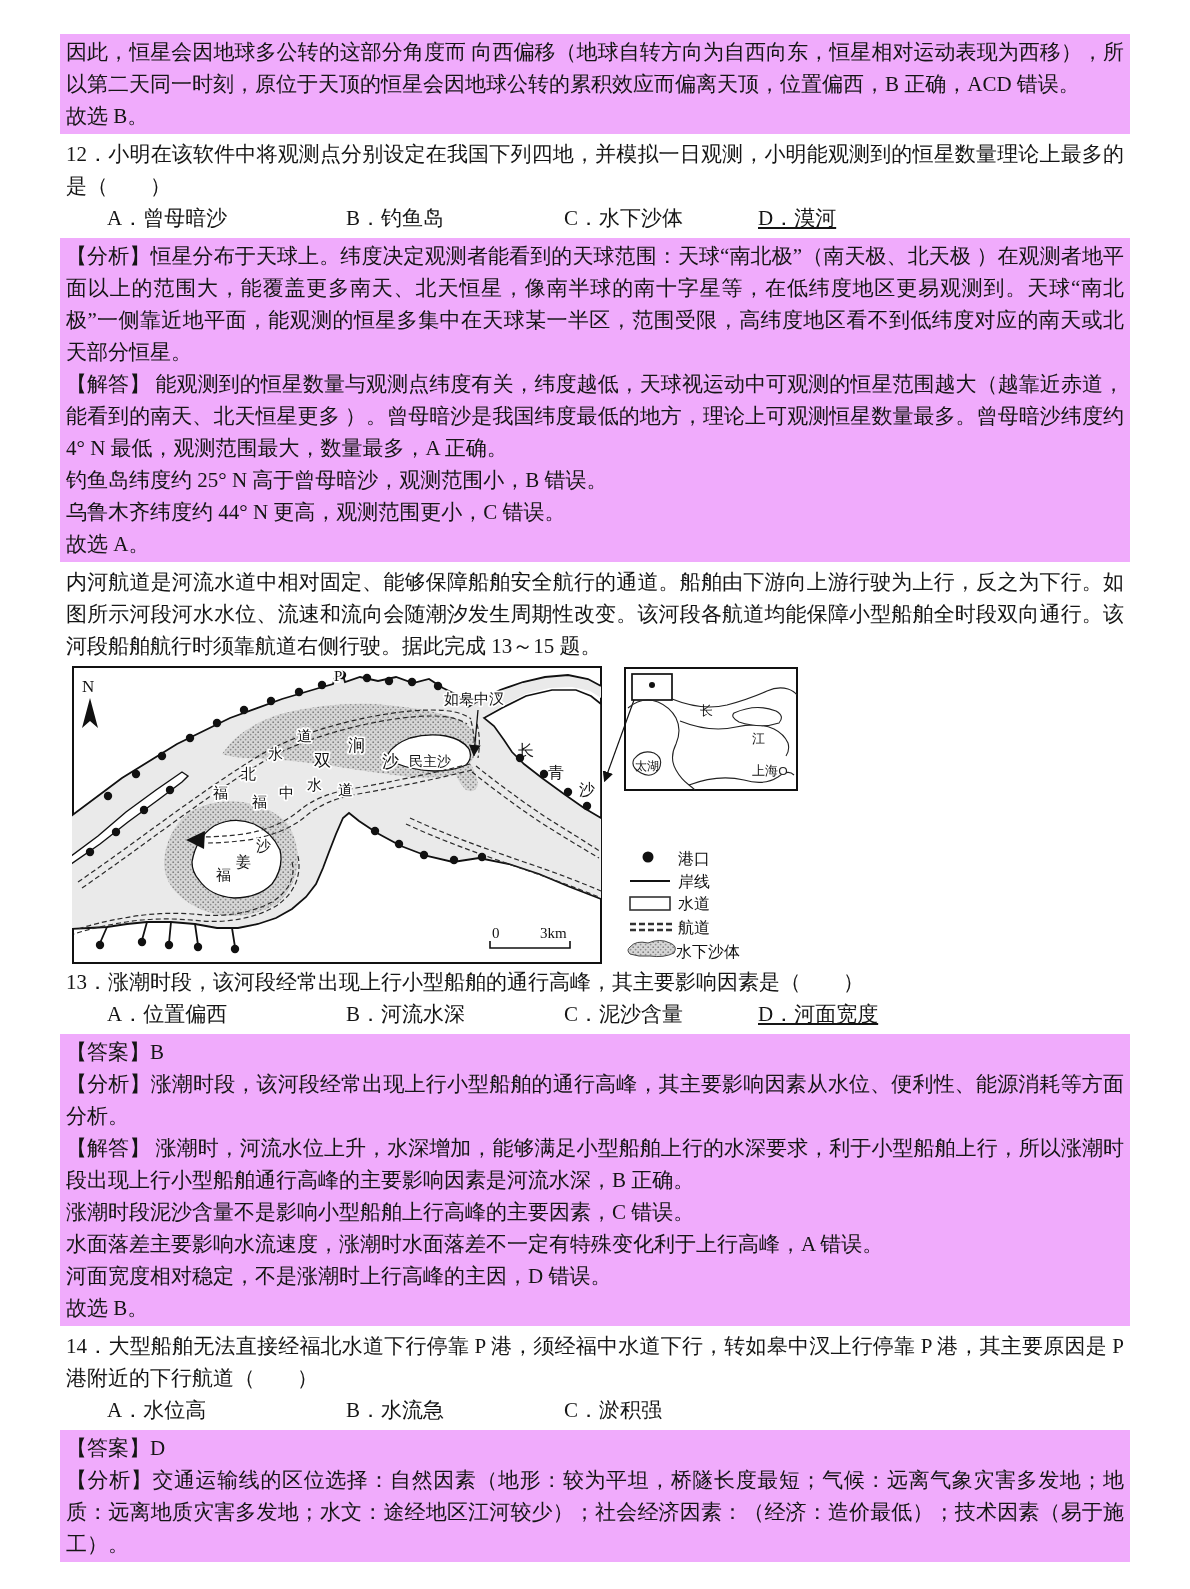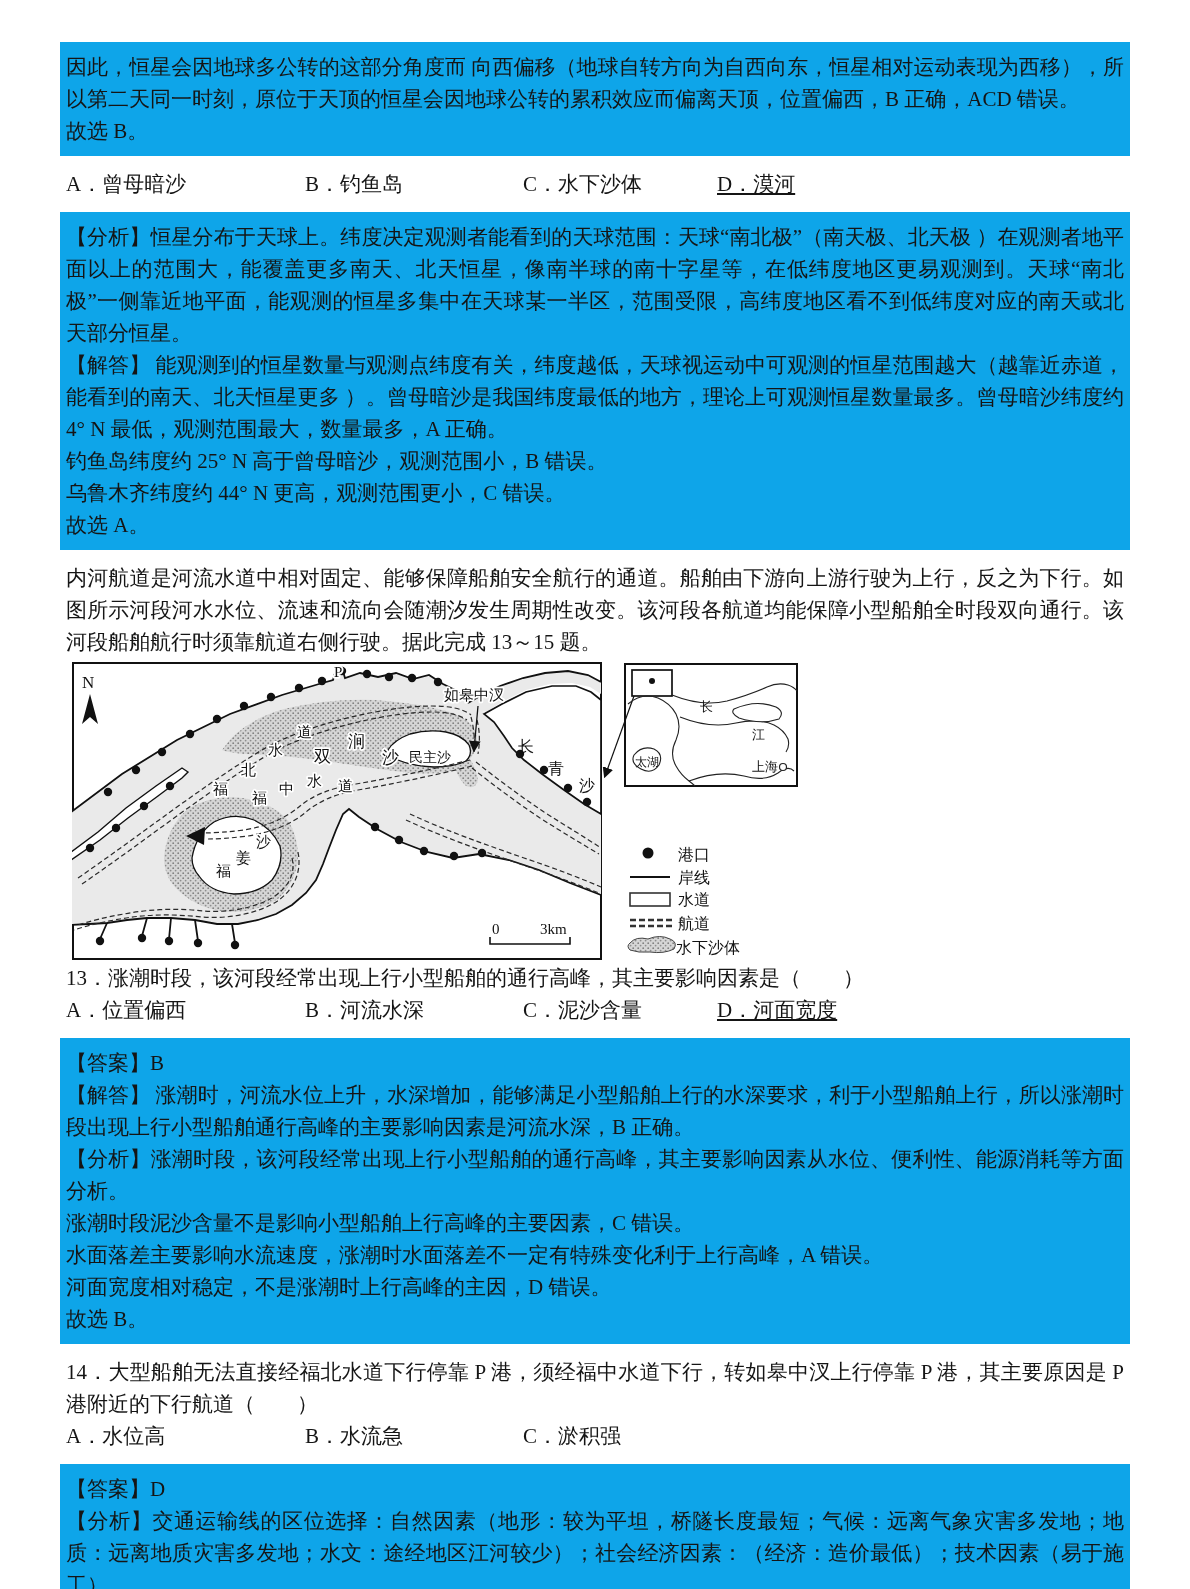--- a/index.html
+++ b/index.html
@@ -3,40 +3,41 @@
 <meta charset="utf-8">
 <style>
   html,body{margin:0;padding:0;}
   body{
     width:1190px;height:1589px;overflow:hidden;background:#ffffff;
     font-family:"Liberation Serif","DejaVu Serif",serif;
     font-size:21px;line-height:32px;color:#151515;
   }
   .content{padding:30px 66px 0 66px;}
   p{margin:0;text-align:justify;text-justify:inter-ideograph;}
-  .hl{background:#0ea5e9;margin:12px -6px;padding:9px 6px;}
-  .opts{display:flex;}
+  .hl{background:#f0abfc;margin:4px -6px;padding:2px 6px;}
+  .opts{display:flex;margin-left:41px;}
   .opts .o1{width:239px;}
   .opts .o2{width:218px;}
   .opts .o3{width:194px;}
   .opts .o4{flex:1;text-decoration:underline;}
   .figwrap{margin:4px 0 2px 6px;width:728px;height:298px;}
   svg text{font-family:"Liberation Serif","DejaVu Serif",serif;fill:#111;}
   .halo{paint-order:stroke;stroke:#ffffff;stroke-width:3.5px;stroke-linejoin:round;}
 </style>
 </head>
 <body>
 
 <div class="content">
 
   <div class="hl">
     <p>因此，恒星会因地球多公转的这部分角度而 向西偏移（地球自转方向为自西向东，恒星相对运动表现为西移），所以第二天同一时刻，原位于天顶的恒星会因地球公转的累积效应而偏离天顶，位置偏西，B 正确，ACD 错误。</p>
     <p>故选 B。</p>
   </div>
 
+  <p>12．小明在该软件中将观测点分别设定在我国下列四地，并模拟一日观测，小明能观测到的恒星数量理论上最多的是（　　）</p>
   <div class="opts">
     <span class="o1">A．曾母暗沙</span>
     <span class="o2">B．钓鱼岛</span>
     <span class="o3">C．水下沙体</span>
     <span class="o4">D．漠河</span>
   </div>
 
   <div class="hl">
     <p>【分析】恒星分布于天球上。纬度决定观测者能看到的天球范围：天球“南北极”（南天极、北天极 ）在观测者地平面以上的范围大，能覆盖更多南天、北天恒星，像南半球的南十字星等，在低纬度地区更易观测到。天球“南北极”一侧靠近地平面，能观测的恒星多集中在天球某一半区，范围受限，高纬度地区看不到低纬度对应的南天或北天部分恒星。</p>
     <p>【解答】 能观测到的恒星数量与观测点纬度有关，纬度越低，天球视运动中可观测的恒星范围越大（越靠近赤道，能看到的南天、北天恒星更多 ）。曾母暗沙是我国纬度最低的地方，理论上可观测恒星数量最多。曾母暗沙纬度约 4° N 最低，观测范围最大，数量最多，A 正确。</p>
@@ -209,22 +210,22 @@
   <p>13．涨潮时段，该河段经常出现上行小型船舶的通行高峰，其主要影响因素是（　　）</p>
   <div class="opts">
     <span class="o1">A．位置偏西</span>
     <span class="o2">B．河流水深</span>
     <span class="o3">C．泥沙含量</span>
     <span class="o4">D．河面宽度</span>
   </div>
 
   <div class="hl">
     <p>【答案】B</p>
+    <p>【分析】涨潮时段，该河段经常出现上行小型船舶的通行高峰，其主要影响因素从水位、便利性、能源消耗等方面分析。</p>
     <p>【解答】 涨潮时，河流水位上升，水深增加，能够满足小型船舶上行的水深要求，利于小型船舶上行，所以涨潮时段出现上行小型船舶通行高峰的主要影响因素是河流水深，B 正确。</p>
-    <p>【分析】涨潮时段，该河段经常出现上行小型船舶的通行高峰，其主要影响因素从水位、便利性、能源消耗等方面分析。</p>
     <p>涨潮时段泥沙含量不是影响小型船舶上行高峰的主要因素，C 错误。</p>
     <p>水面落差主要影响水流速度，涨潮时水面落差不一定有特殊变化利于上行高峰，A 错误。</p>
     <p>河面宽度相对稳定，不是涨潮时上行高峰的主因，D 错误。</p>
     <p>故选 B。</p>
   </div>
 
   <p>14．大型船舶无法直接经福北水道下行停靠 P 港，须经福中水道下行，转如皋中汊上行停靠 P 港，其主要原因是 P 港附近的下行航道（　　）</p>
   <div class="opts">
     <span class="o1">A．水位高</span>
     <span class="o2">B．水流急</span>

